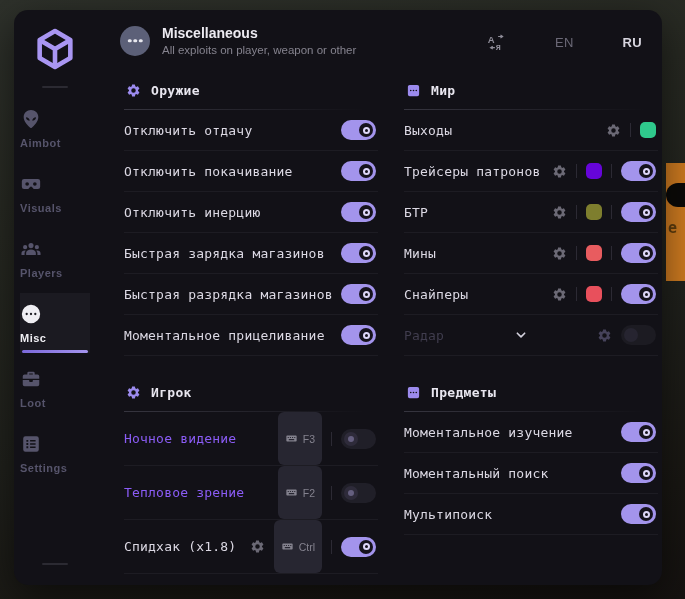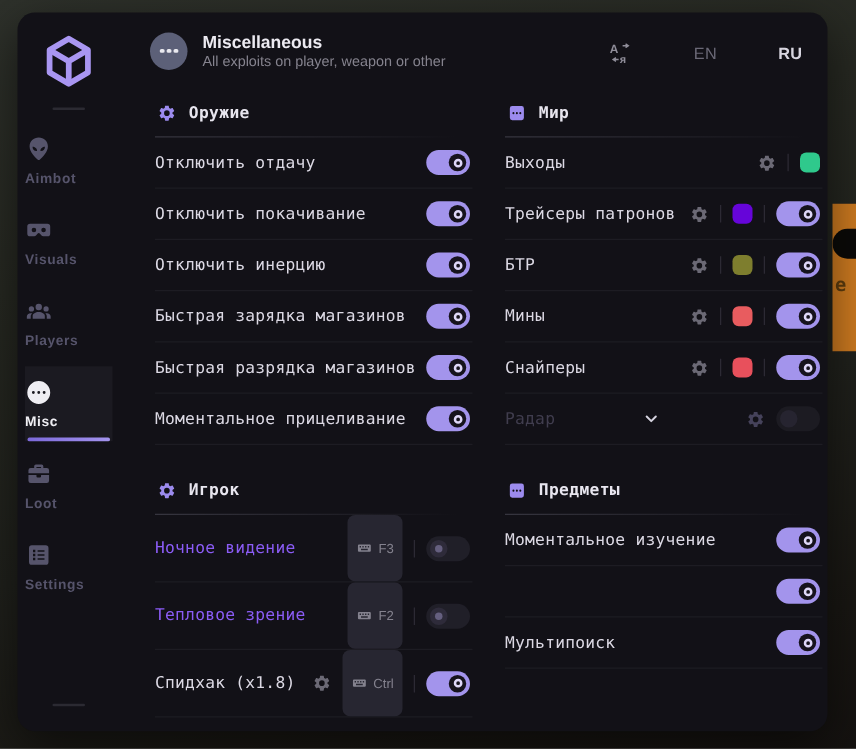--- a/index.html
+++ b/index.html
@@ -478,20 +478,21 @@
                 <div class="row ">
         <span class="row-label">Моментальное изучение</span>
         <span class="row-mid"></span>
         <span class="controls">
                     <button class="toggle on">
                       <span class="knob"></span>
                     </button>
                   </span>
       </div>
                 <div class="row ">
+        <span class="row-label">Моментальный поиск</span>
         <span class="row-mid"></span>
         <span class="controls">
                     <button class="toggle on">
                       <span class="knob"></span>
                     </button>
                   </span>
       </div>
                 <div class="row ">
         <span class="row-label">Мультипоиск</span>
         <span class="row-mid"></span>

